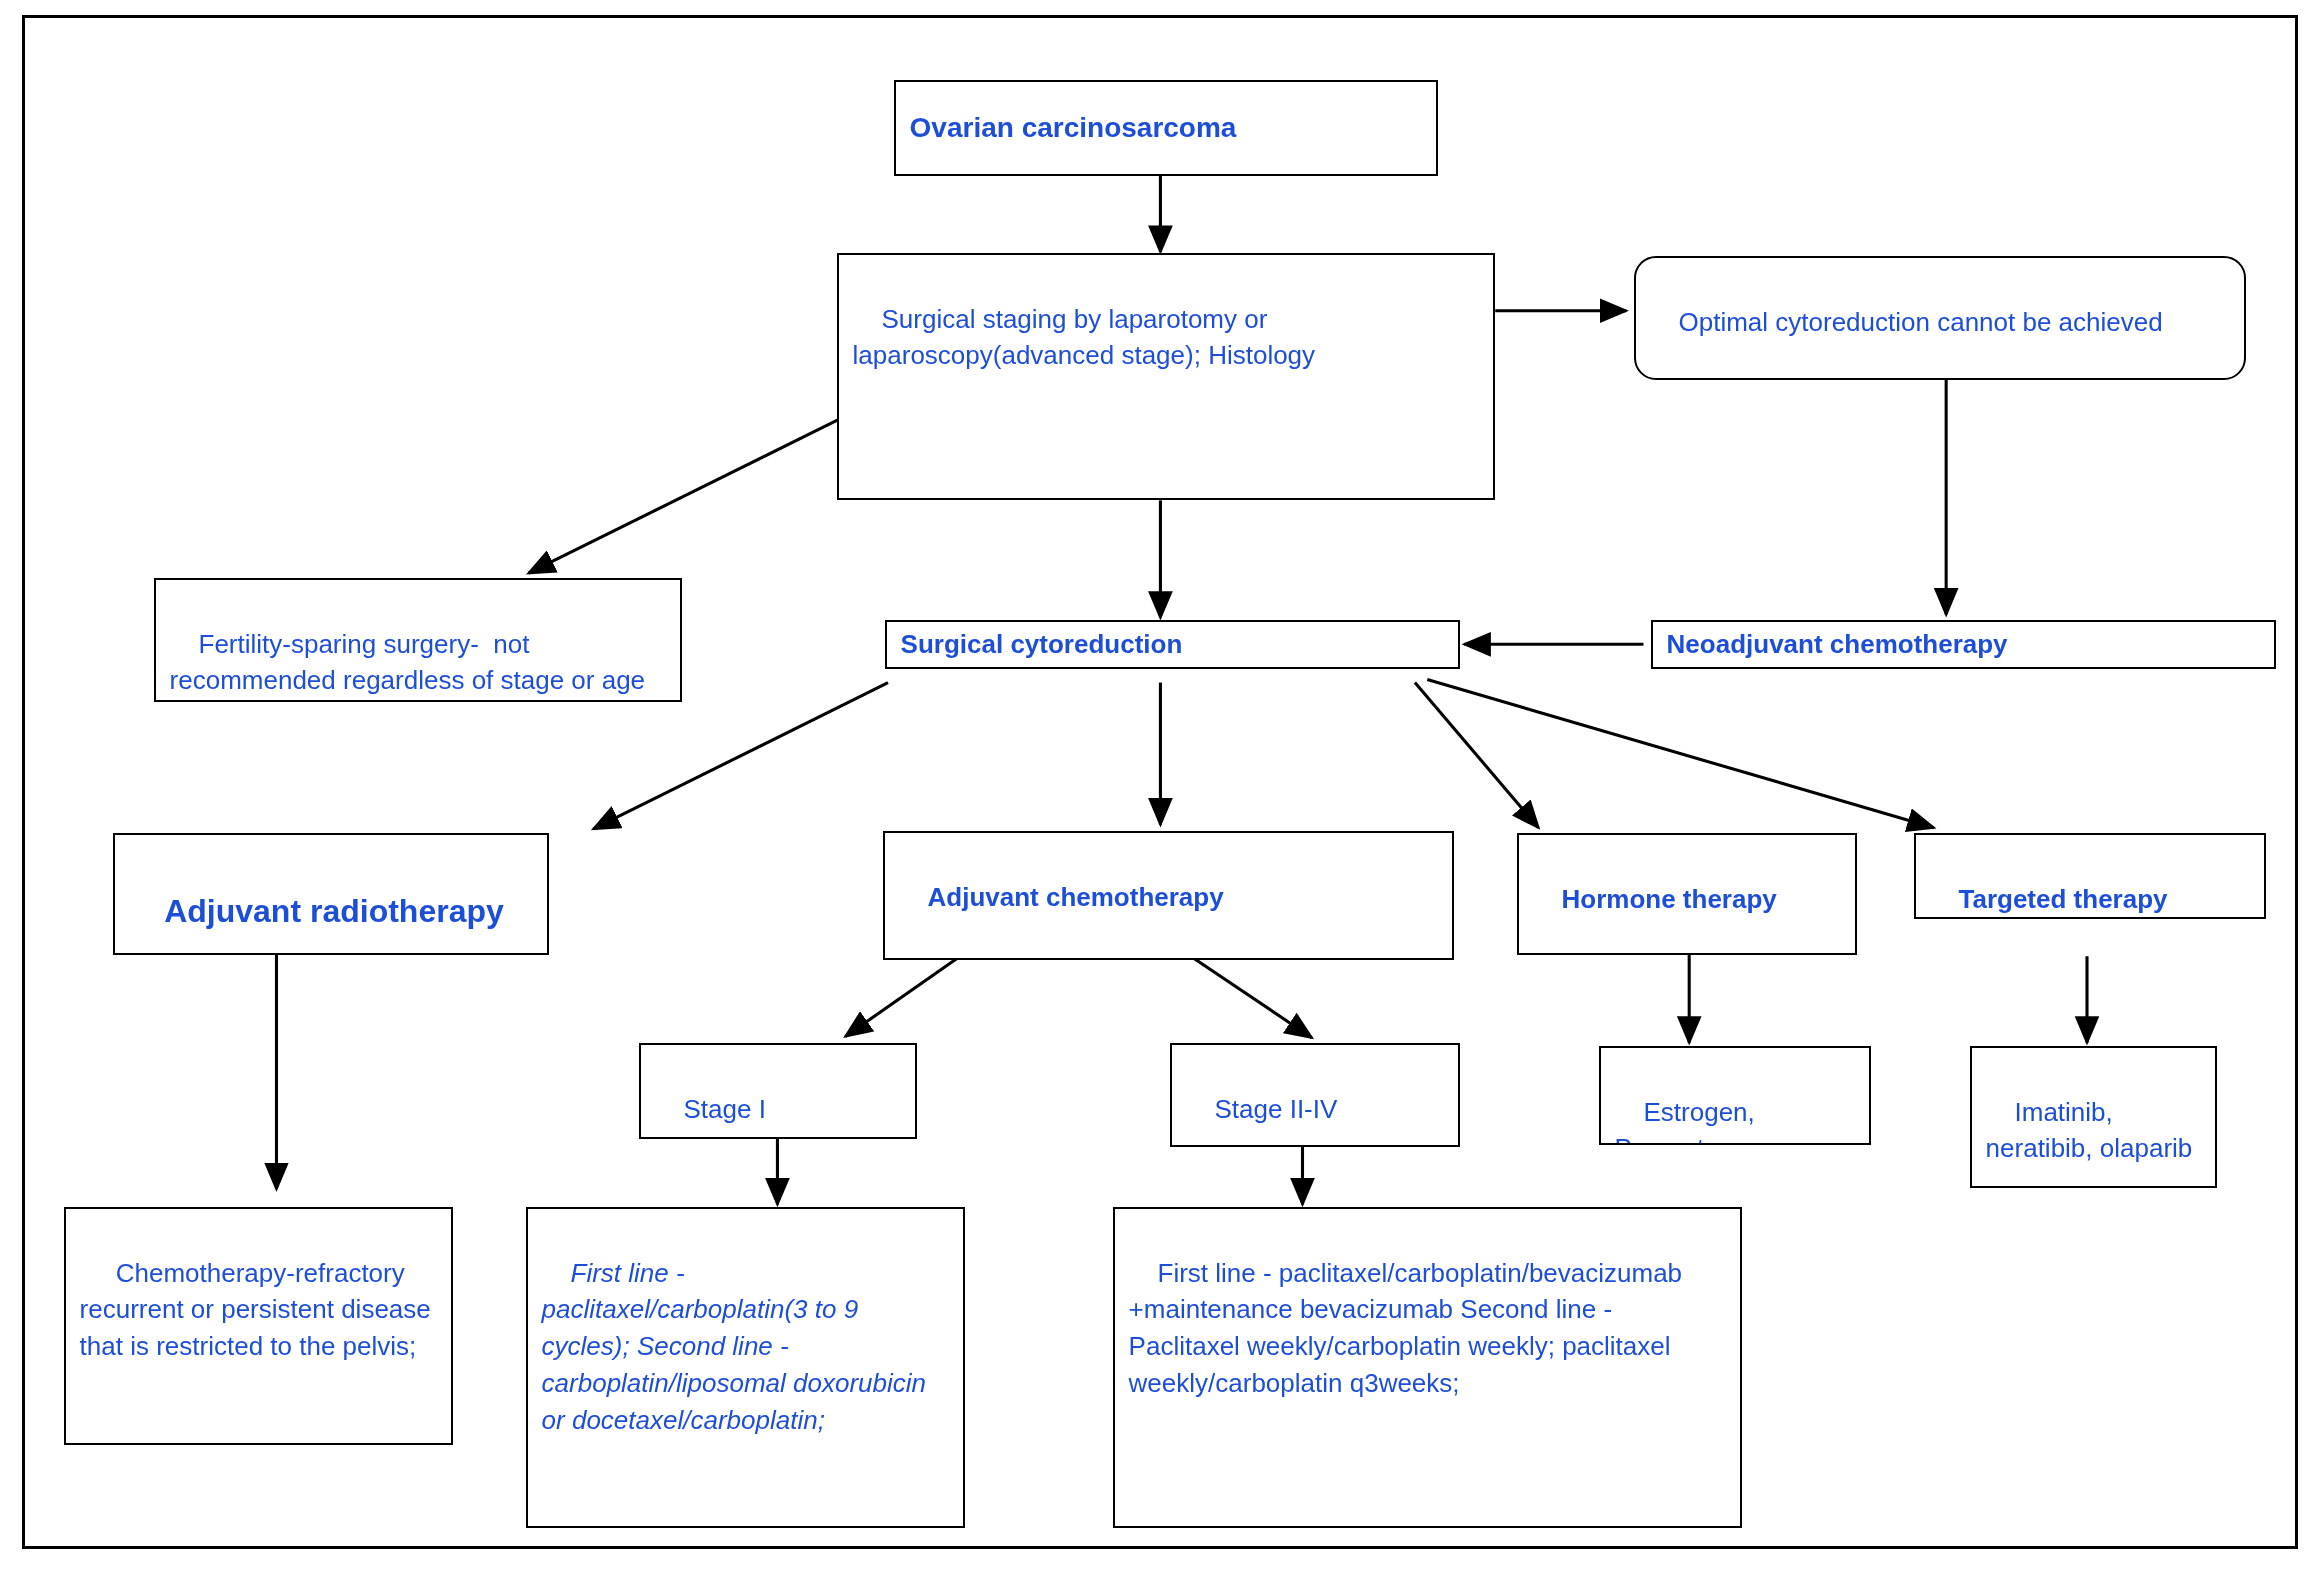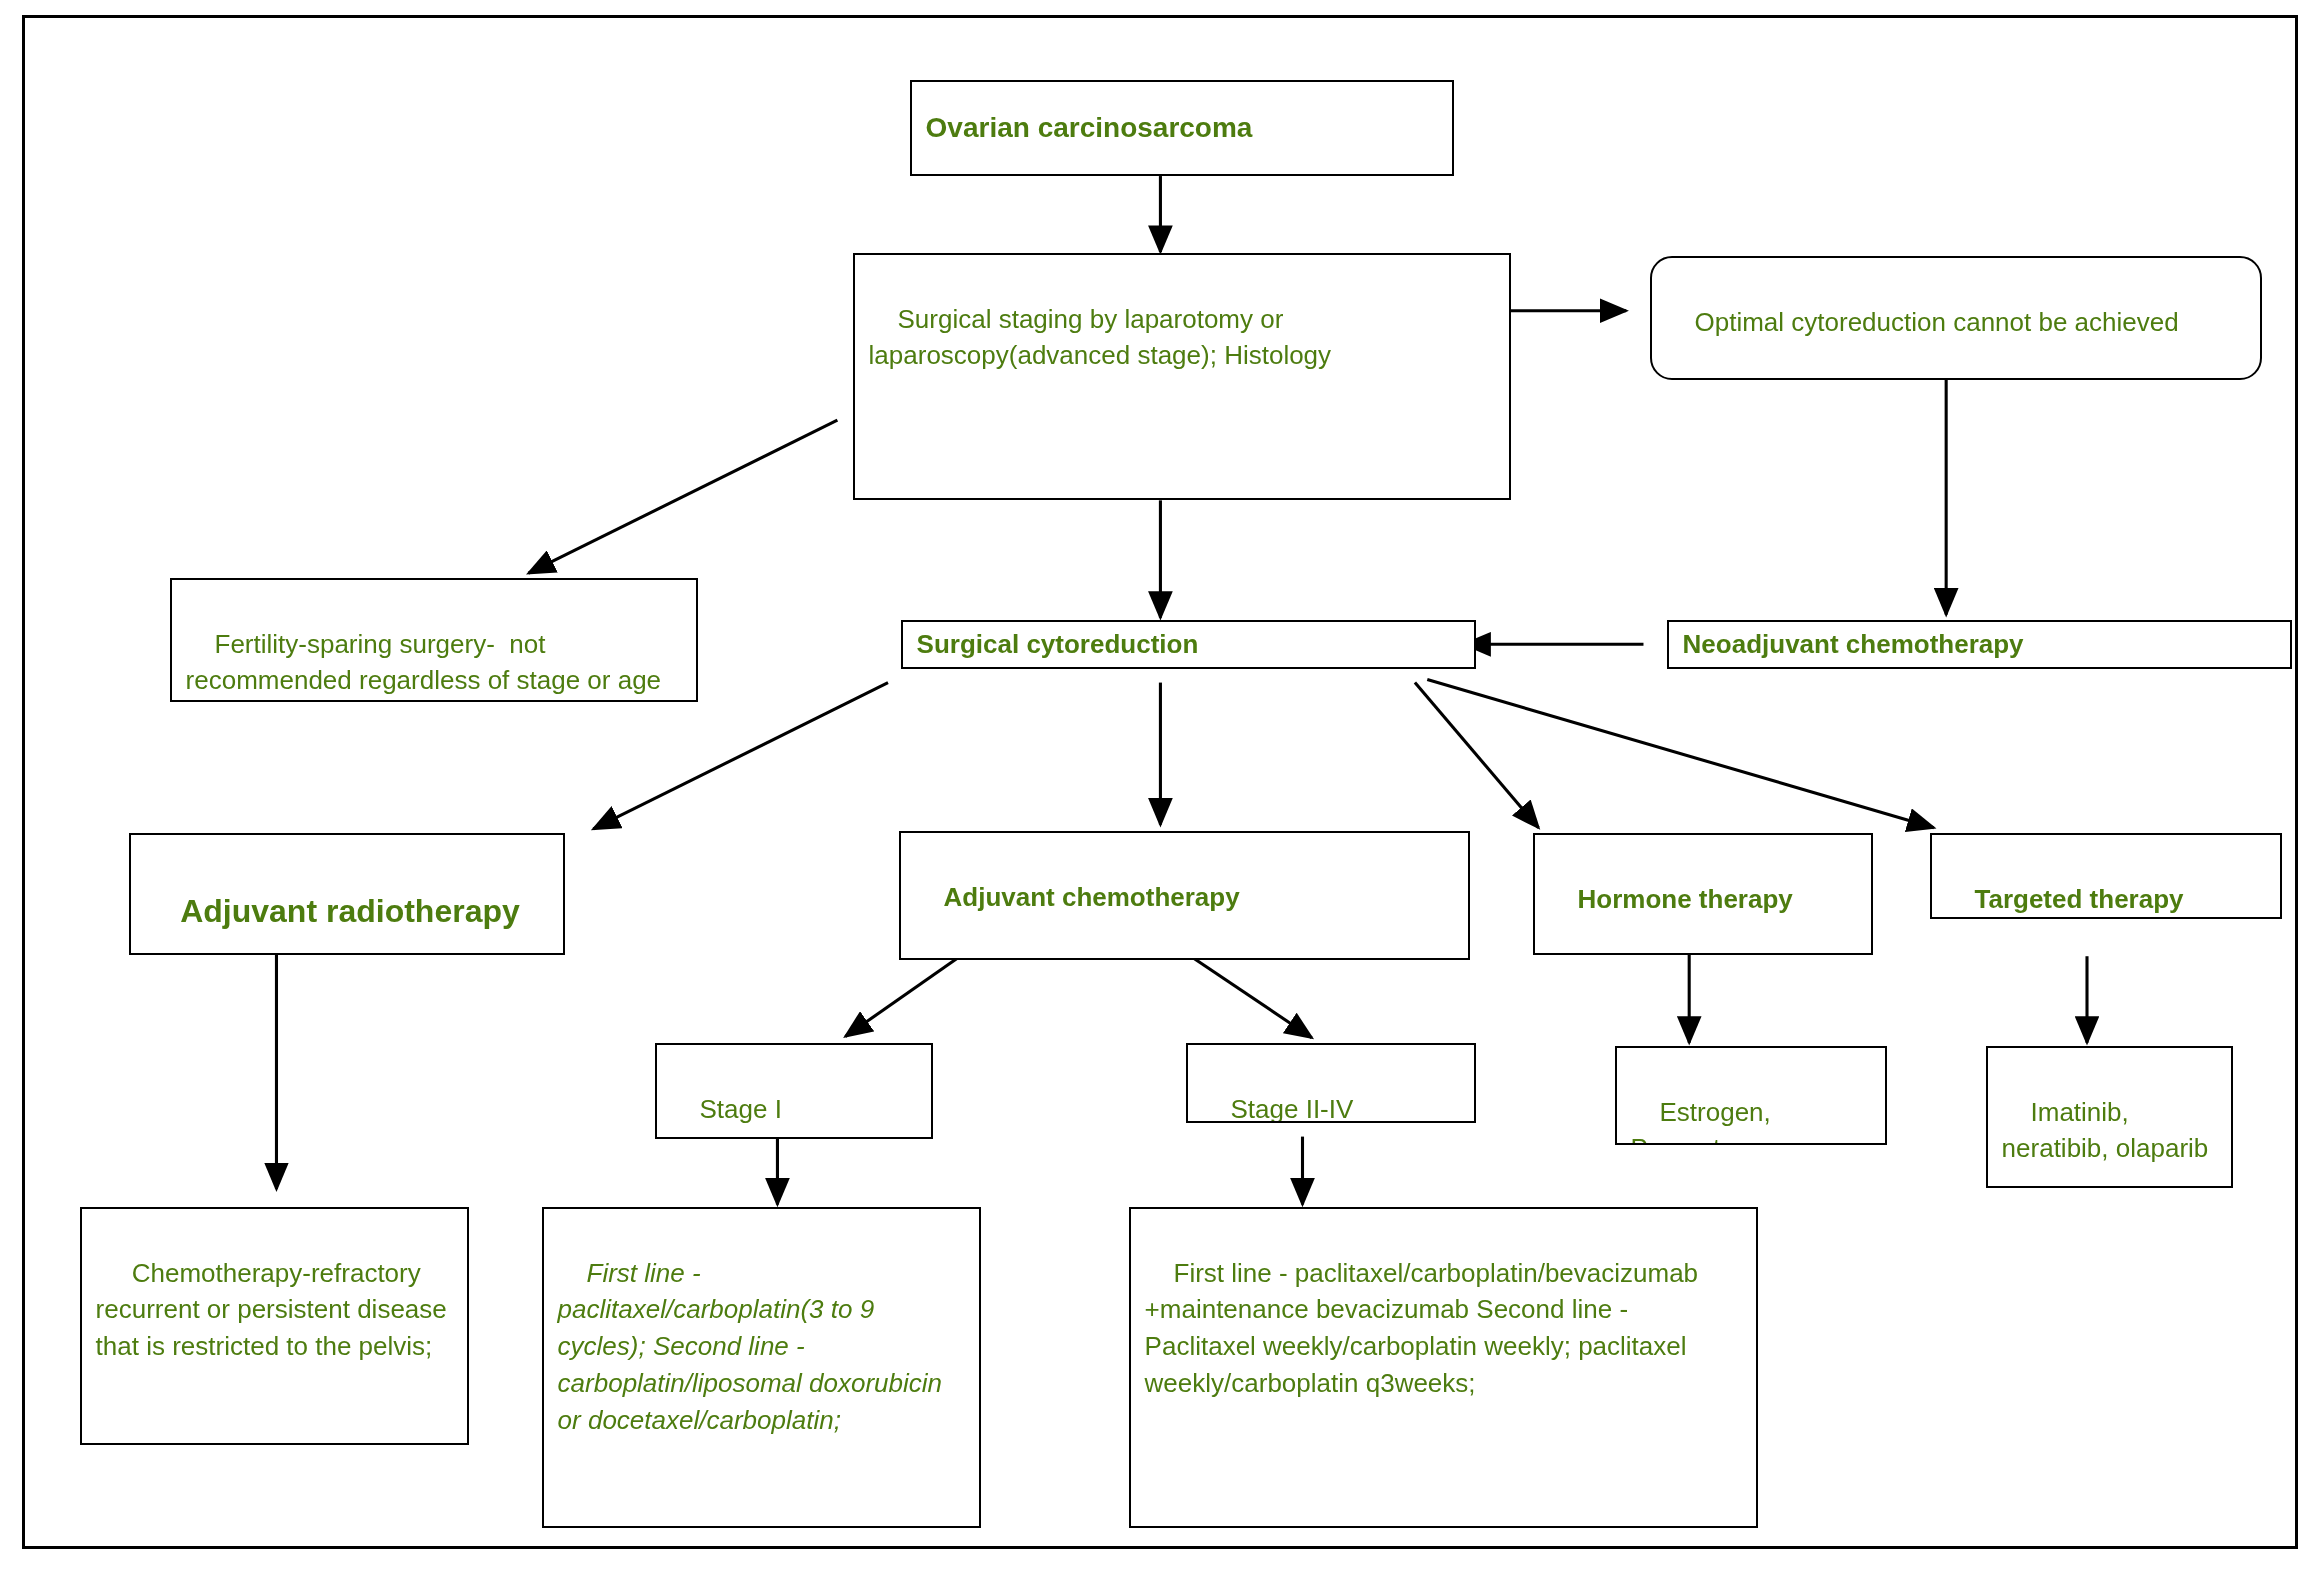--- a/index.html
+++ b/index.html
@@ -22,28 +22,27 @@
     width: 2276px;
     height: 1534px;
     border: 3.1px solid #000000;
     box-sizing: border-box;
   }
   .node {
     position: absolute;
     border: 2.5px solid #000000;
     background: #ffffff;
     box-sizing: border-box;
-    color: #4d7c0f;
+    color: #1d4ed8;
     font-size: 26px;
     line-height: 1.42;
     padding: 8.6px 13.6px;
     white-space: pre-wrap;
     overflow: hidden;
     z-index: 4;
-    margin-left: 16px;
   }
   .node.bold { font-weight: bold; }
   .node.semi { font-weight: 600; }
   .node.center-v {
     display: flex;
     align-items: center;
   }
   svg#edges {
     position: absolute;
     left: 0;
@@ -140,21 +139,21 @@
   </div>
 
   <div class="node bold" style="left:1914px; top:833px; width:352px; height:86px;">
     <span>Targeted therapy</span>
   </div>
 
   <div class="node" style="left:639px; top:1043px; width:278px; height:96px;">
     <span>Stage I</span>
   </div>
 
-  <div class="node" style="left:1170px; top:1043px; width:290px; height:80px;">
+  <div class="node" style="left:1170px; top:1043px; width:290px; height:104px;">
     <span>Stage II-IV</span>
   </div>
 
   <div class="node" style="left:1599px; top:1046px; width:272px; height:99px;">
     <span>Estrogen, Progesterone</span>
   </div>
 
   <div class="node" style="left:1970px; top:1046px; width:247px; height:142px;">
     <span>Imatinib, neratibib, olaparib</span>
   </div>

